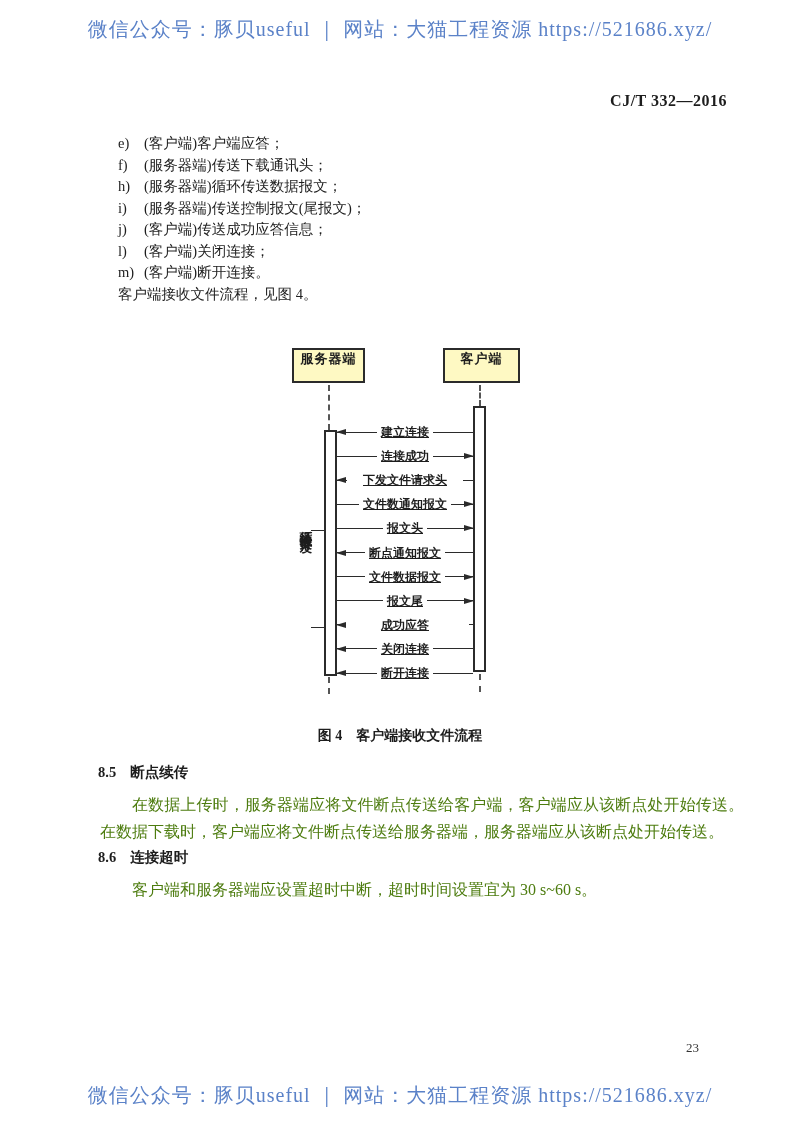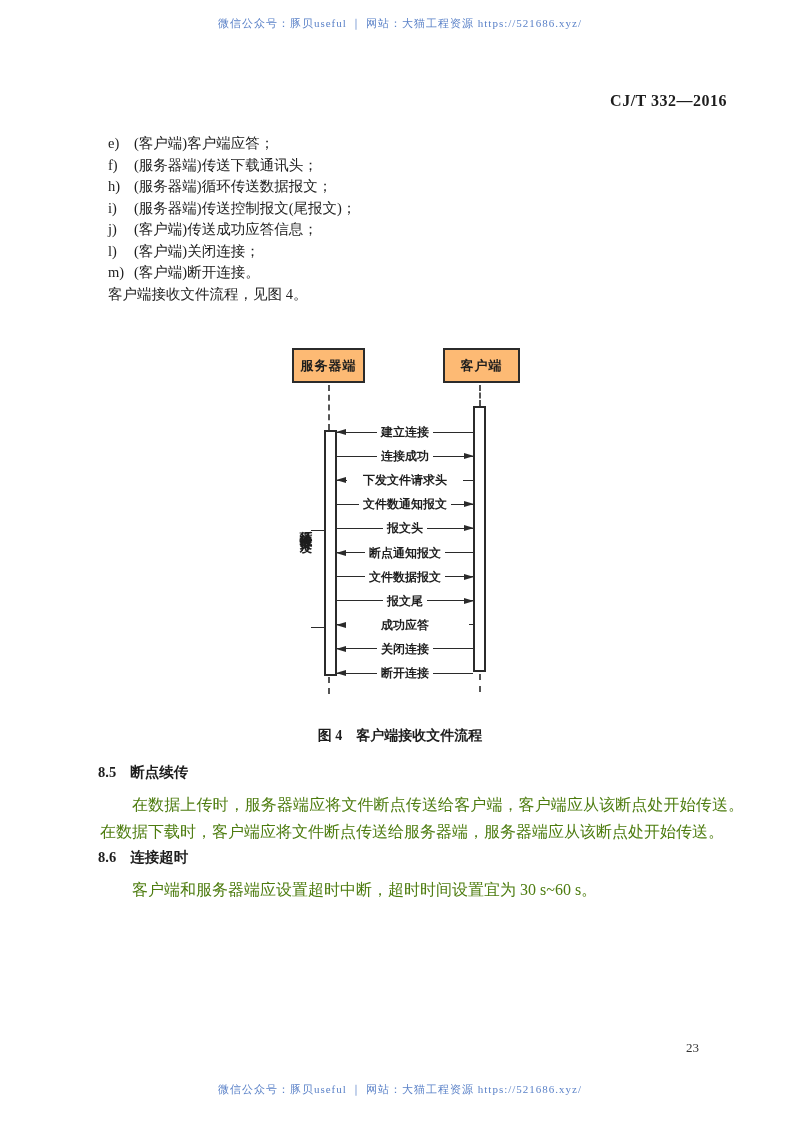--- a/index.html
+++ b/index.html
@@ -3,39 +3,39 @@
 <meta charset="utf-8">
 <style>
   * { margin:0; padding:0; box-sizing:border-box; }
   body { background:#e8e8e8; font-family:"Liberation Serif","DejaVu Serif",serif; }
   .page {
     position:relative; width:800px; height:1131px; margin:0 auto;
     background:#ffffff; color:#222; overflow:hidden;
   }
   .watermark {
     position:absolute; left:0; width:800px; text-align:center;
-    font-size:11px; letter-spacing:1px;
+    font-size:20px; letter-spacing:1px;
   }
   .wm-top { top:16px; }
   .wm-bottom { top:1082px; }
   .doc-number {
     position:absolute; top:92px; right:73px;
     font-size:16px; font-weight:bold; letter-spacing:0.5px; color:#1d1d1d;
   }
-  .clause-list { position:absolute; left:108px; top:133px; width:570px; }
+  .clause-list { position:absolute; left:118px; top:133px; width:570px; }
   .clause { font-size:14.5px; line-height:21.5px; white-space:nowrap; color:#1d1d1d; }
   .clause .marker { display:inline-block; width:26px; }
   .intro-line { font-size:14.5px; line-height:21.5px; color:#1d1d1d; }
 
   
   .diagram { position:absolute; left:0; top:0; width:800px; height:760px; }
   .actor-box {
     position:absolute; top:348px; height:35px;
-    border:2px solid #2b2b2b; background:#fdba74;
-    display:flex; align-items:center; justify-content:center;
+    border:2px solid #2b2b2b; background:#fef9c3;
+    display:flex; align-items:flex-start; justify-content:center;
     font-size:13px; font-weight:bold; letter-spacing:1px; color:#1d1d1d;
   }
   .actor-server { left:292px; width:73px; }
   .actor-client { left:443px; width:77px; }
   .lifeline { position:absolute; width:0; border-left:2px dashed #555; }
   .ll-server-top  { left:328px; top:385px; height:45px; }
   .ll-client-top  { left:479px; top:385px; height:21px; }
   .ll-server-bot  { left:328px; top:677px; height:17px; }
   .ll-client-bot  { left:479px; top:674px; height:18px; }
   .activation {
@@ -44,21 +44,21 @@
   .act-server { left:324px; top:430px; height:246px; }
   .act-client { left:473px; top:406px; height:266px; }
   .messages-layer { position:absolute; left:0; top:0; width:800px; height:760px; }
   .msg {
     position:absolute; left:337px; width:136px; height:16px;
     display:flex; align-items:center;
   }
   .msg .seg { flex:1; height:0; border-top:1.5px solid #2b2b2b; }
   .msg .lbl {
     font-size:12px; font-weight:600; color:#1d1d1d;
-    padding:0 4px; white-space:nowrap; line-height:16px;
+    padding:0 4px; white-space:nowrap; line-height:16px;text-decoration:underline;
   }
   .msg .head {
     position:absolute; top:50%; transform:translateY(-50%);
     width:0; height:0; border-top:3.5px solid transparent; border-bottom:3.5px solid transparent;
   }
   .msg .head-left  { left:-1px;  border-right:10px solid #2b2b2b; }
   .msg .head-right { right:-1px; border-left:10px solid #2b2b2b; }
   .loop-label {
     position:absolute; left:297px; top:521px; height:116px;
     writing-mode:vertical-rl; text-orientation:upright;

